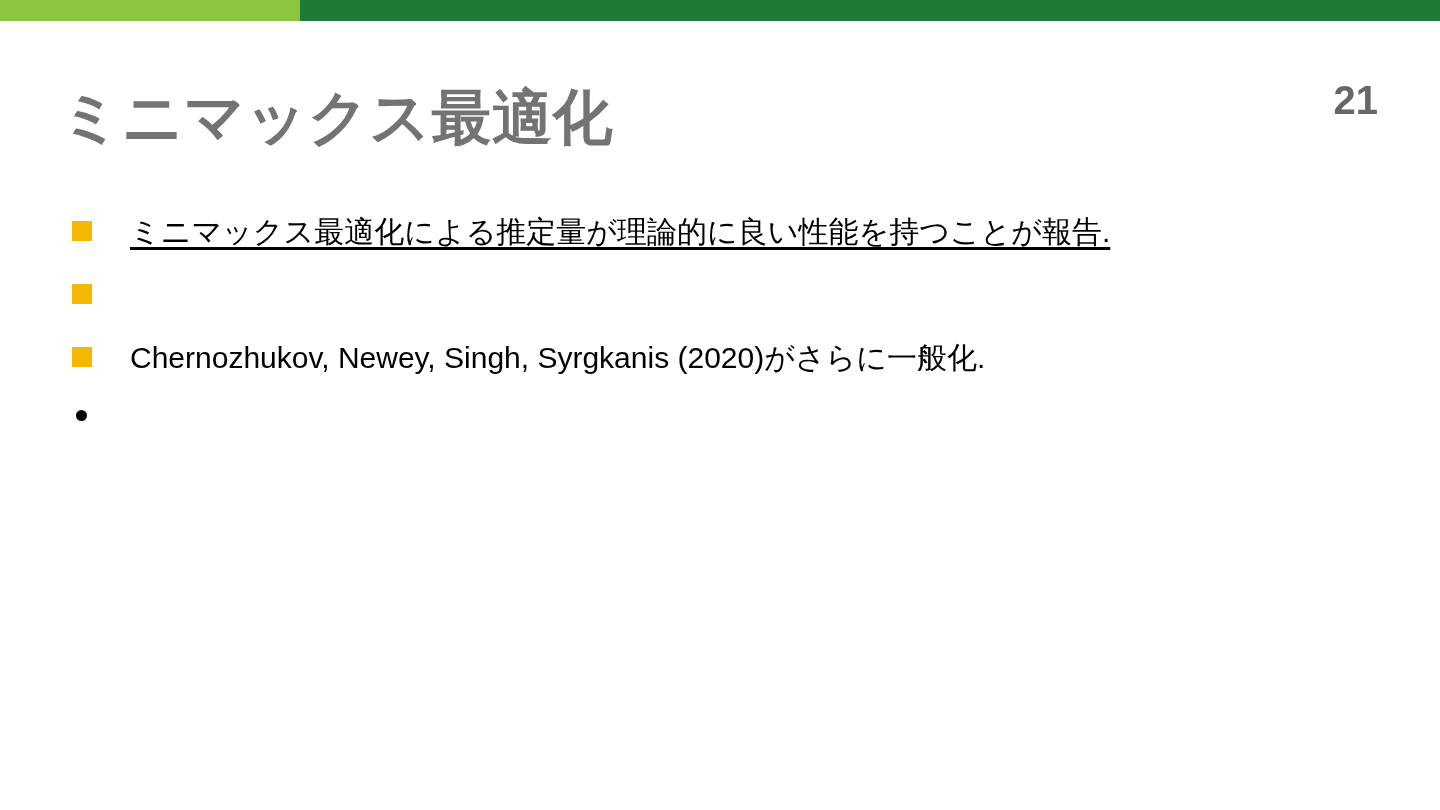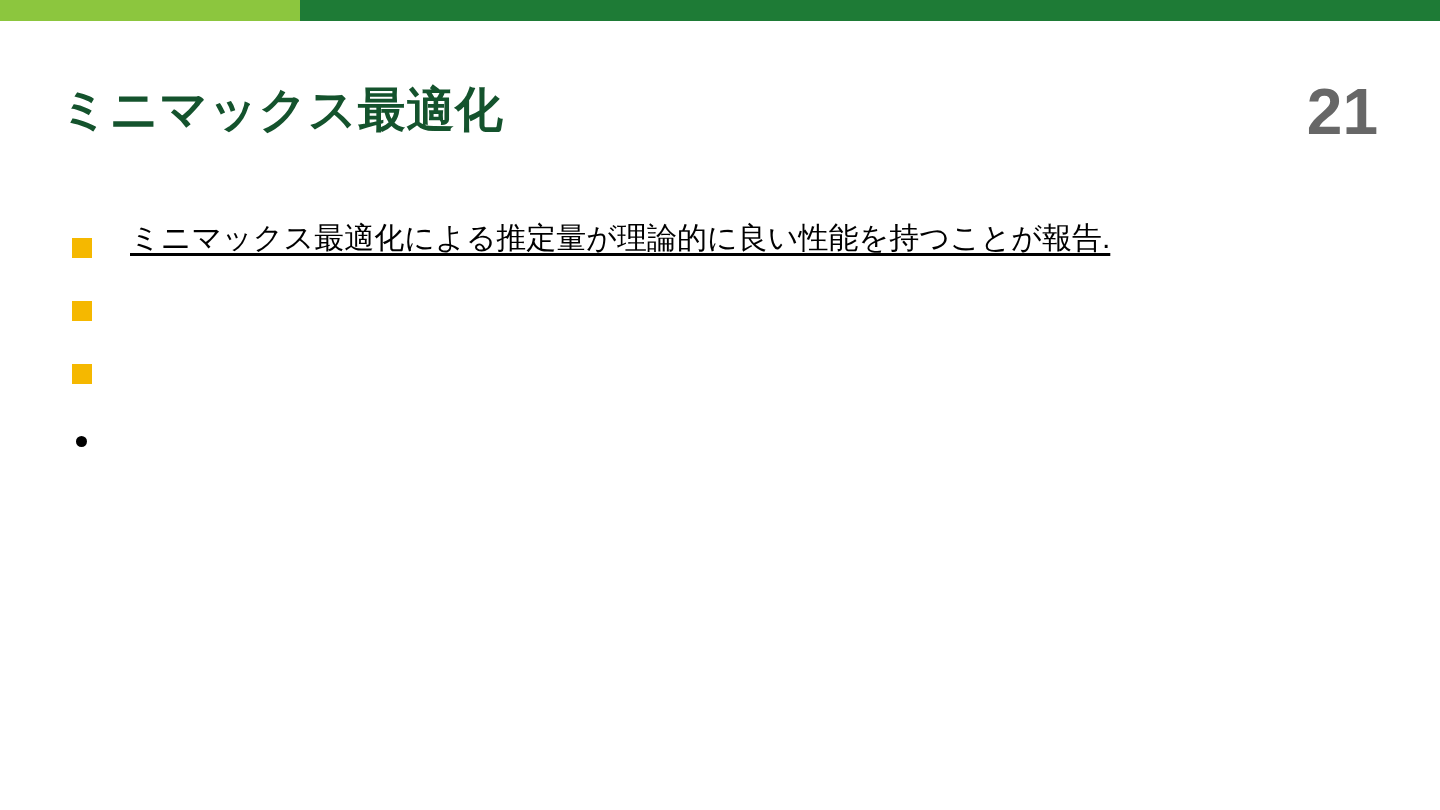--- a/index.html
+++ b/index.html
@@ -35,44 +35,44 @@
   }
   .topbar-right {
     flex: 1;
     height: 21px;
     background: #1E7B36;
   }
   .title {
     position: absolute;
     left: 60px;
     top: 78px;
-    font-size: 48px;
+    font-size: 60px;
     font-weight: bold;
-    color: #14532d;
+    color: #737373;
     letter-spacing: 0.5px;
     white-space: nowrap;
   }
   .page-number {
     position: absolute;
     right: 62px;
     top: 80px;
-    font-size: 64px;
+    font-size: 40px;
     font-weight: bold;
     color: #676767;
     line-height: 1;
   }
   .bullets {
     position: absolute;
     left: 72px;
     top: 212px;
     width: 1310px;
   }
   .bullet-row {
     display: flex;
-    align-items: flex-end;
+    align-items: flex-start;
     margin-bottom: 17px;
     min-height: 46px;
   }
   .marker {
     width: 58px;
     flex: 0 0 58px;
     display: flex;
     align-items: center;
     justify-content: flex-start;
     padding-top: 9px;
@@ -131,20 +131,21 @@
       <span class="marker">
           <span class="marker-square"></span>
         </span>
     </div>
 
 
     <div class="bullet-row">
       <span class="marker">
           <span class="marker-square"></span>
         </span>
+      <span class="bullet-text">Chernozhukov, Newey, Singh, Syrgkanis (2020)がさらに一般化.</span>
     </div>
 
     <div class="bullet-row">
       <span class="marker">
           <span class="marker-dot"></span>
         </span>
     </div>
 
   </div>
 </div>

